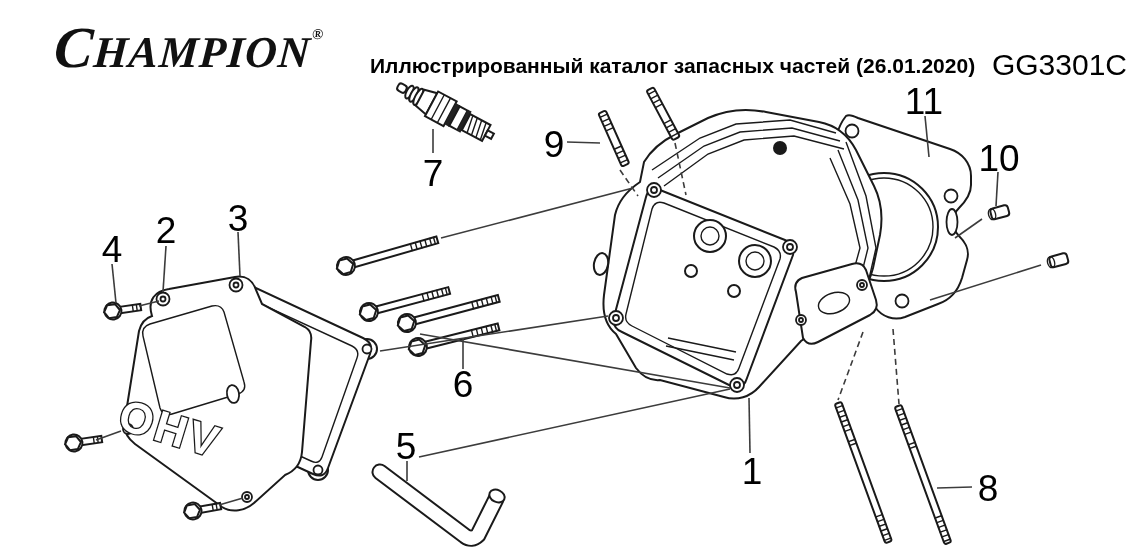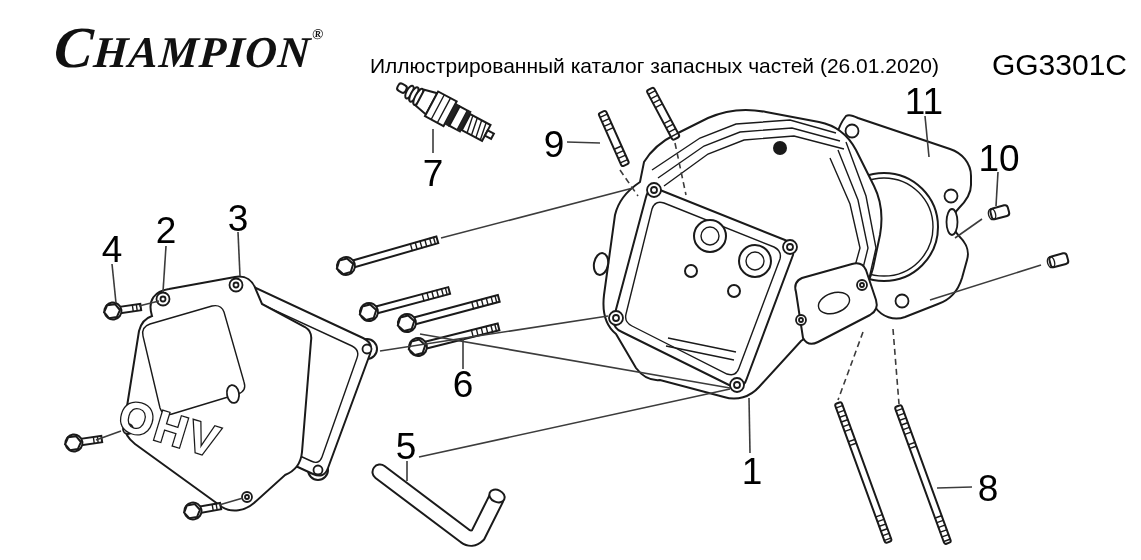--- a/index.html
+++ b/index.html
@@ -3,21 +3,21 @@
 <meta charset="utf-8">
 <style>
   html,body{margin:0;padding:0;background:#fff;}
   .page{position:relative;width:1141px;height:560px;background:#fff;overflow:hidden;
         font-family:"Liberation Sans",sans-serif;}
   .hdr-logo{position:absolute;left:54px;top:26px;color:#111;
             font-family:"Liberation Serif",serif;font-style:italic;font-weight:bold;
             font-size:44px;letter-spacing:1px;white-space:nowrap;transform:skewX(-4deg);}
   .hdr-logo .cap{font-size:58px;line-height:0;}
   .hdr-logo .reg{font-size:15px;font-style:normal;vertical-align:28px;letter-spacing:0;}
-  .hdr-title{position:absolute;left:370px;top:54px;font-size:21px;color:#000;}
+  .hdr-title{position:absolute;left:370px;top:54px;font-size:21px;color:#000;font-weight:bold;}
   .hdr-model{position:absolute;right:14px;top:48px;font-size:30px;color:#000;}
   svg text.callout{font-family:"Liberation Sans",sans-serif;font-size:37px;fill:#000;}
   svg text.emboss{font-family:"Liberation Sans",sans-serif;font-weight:bold;font-size:44px;
                   fill:#fff;stroke:#1a1a1a;stroke-width:2.6px;letter-spacing:3px;paint-order:stroke;}
   .ln{stroke:#3c3c3c;stroke-width:1.6;fill:none;}
   .lnd{stroke:#3c3c3c;stroke-width:1.6;fill:none;stroke-dasharray:6 4;}
   .pt{stroke:#1a1a1a;stroke-width:2;fill:#fff;}
   .ptn{stroke:#1a1a1a;stroke-width:1.4;fill:none;}
   .hole{stroke:#1a1a1a;stroke-width:1.8;fill:#fff;}
   .holec{fill:#1a1a1a;}

